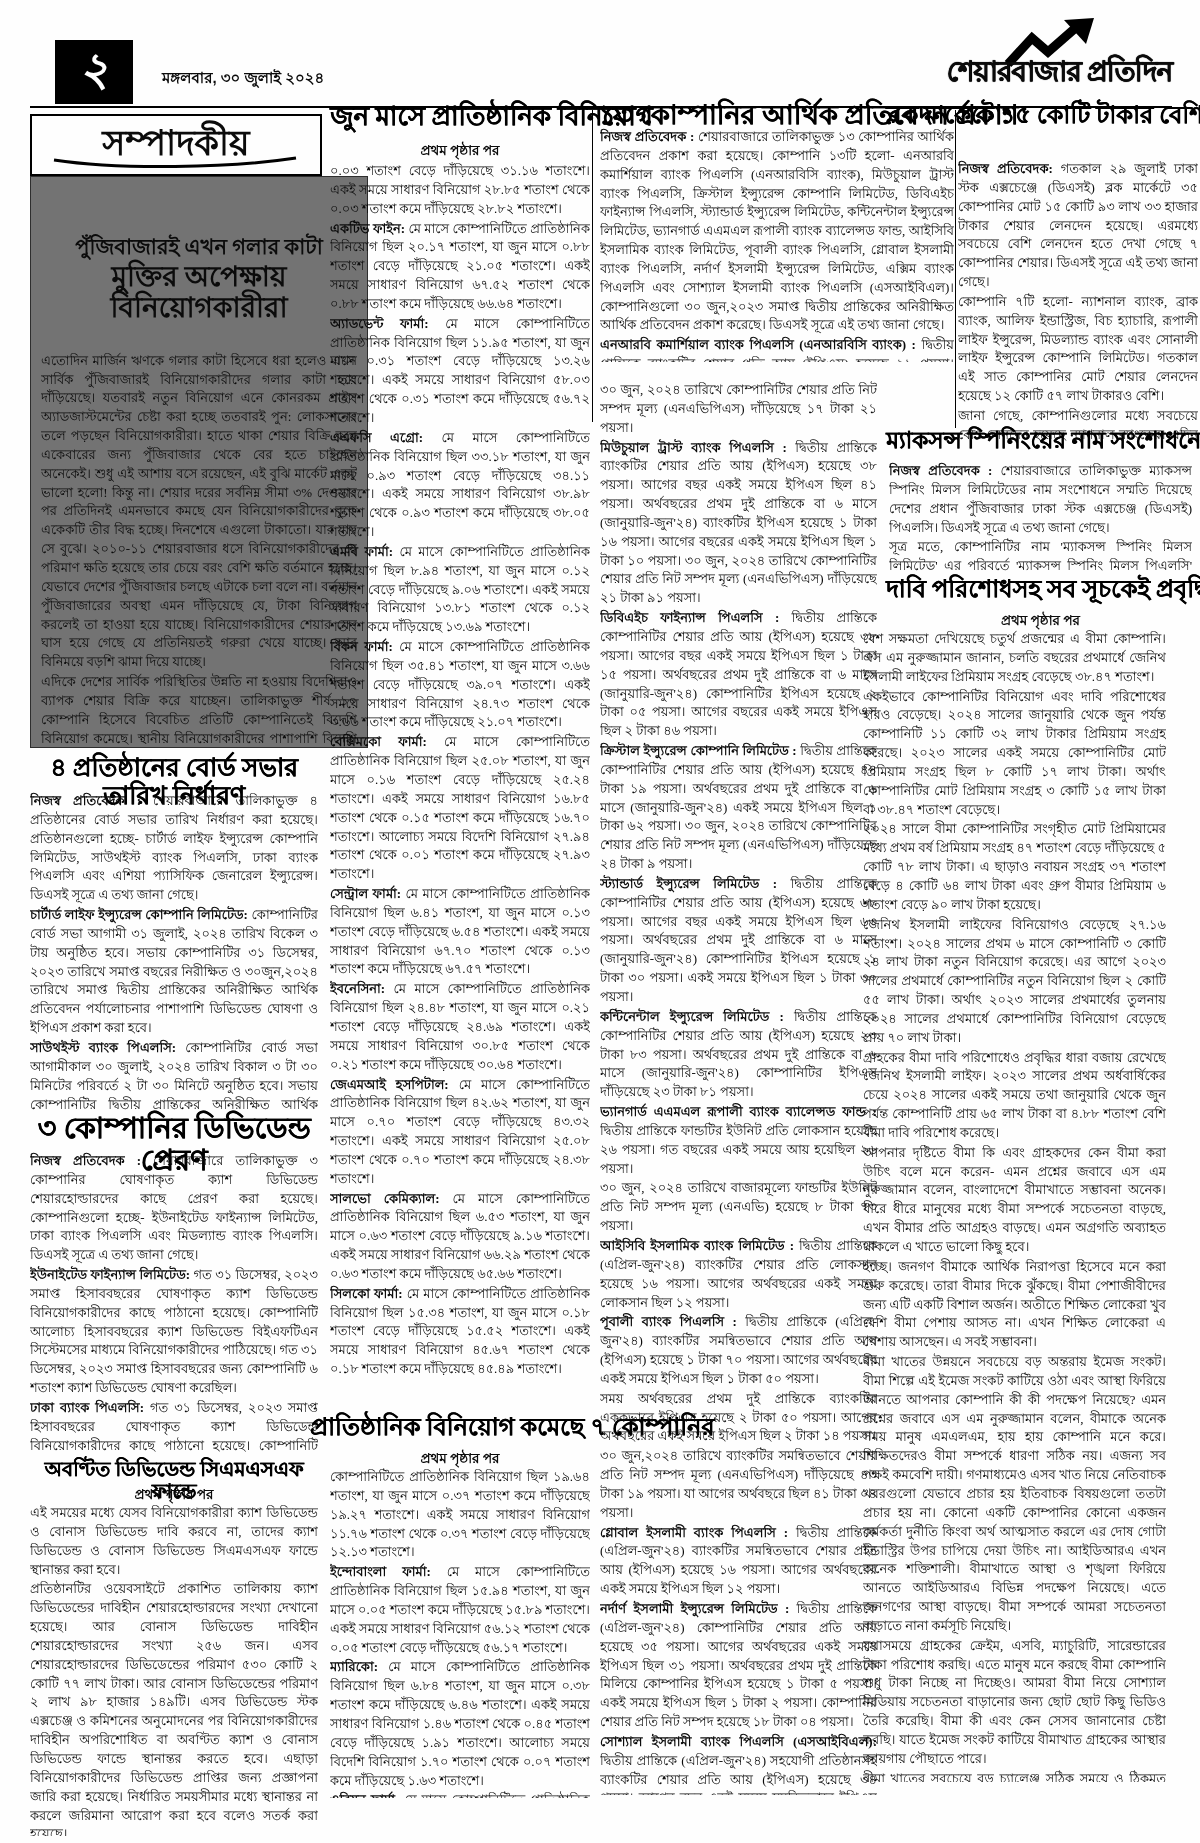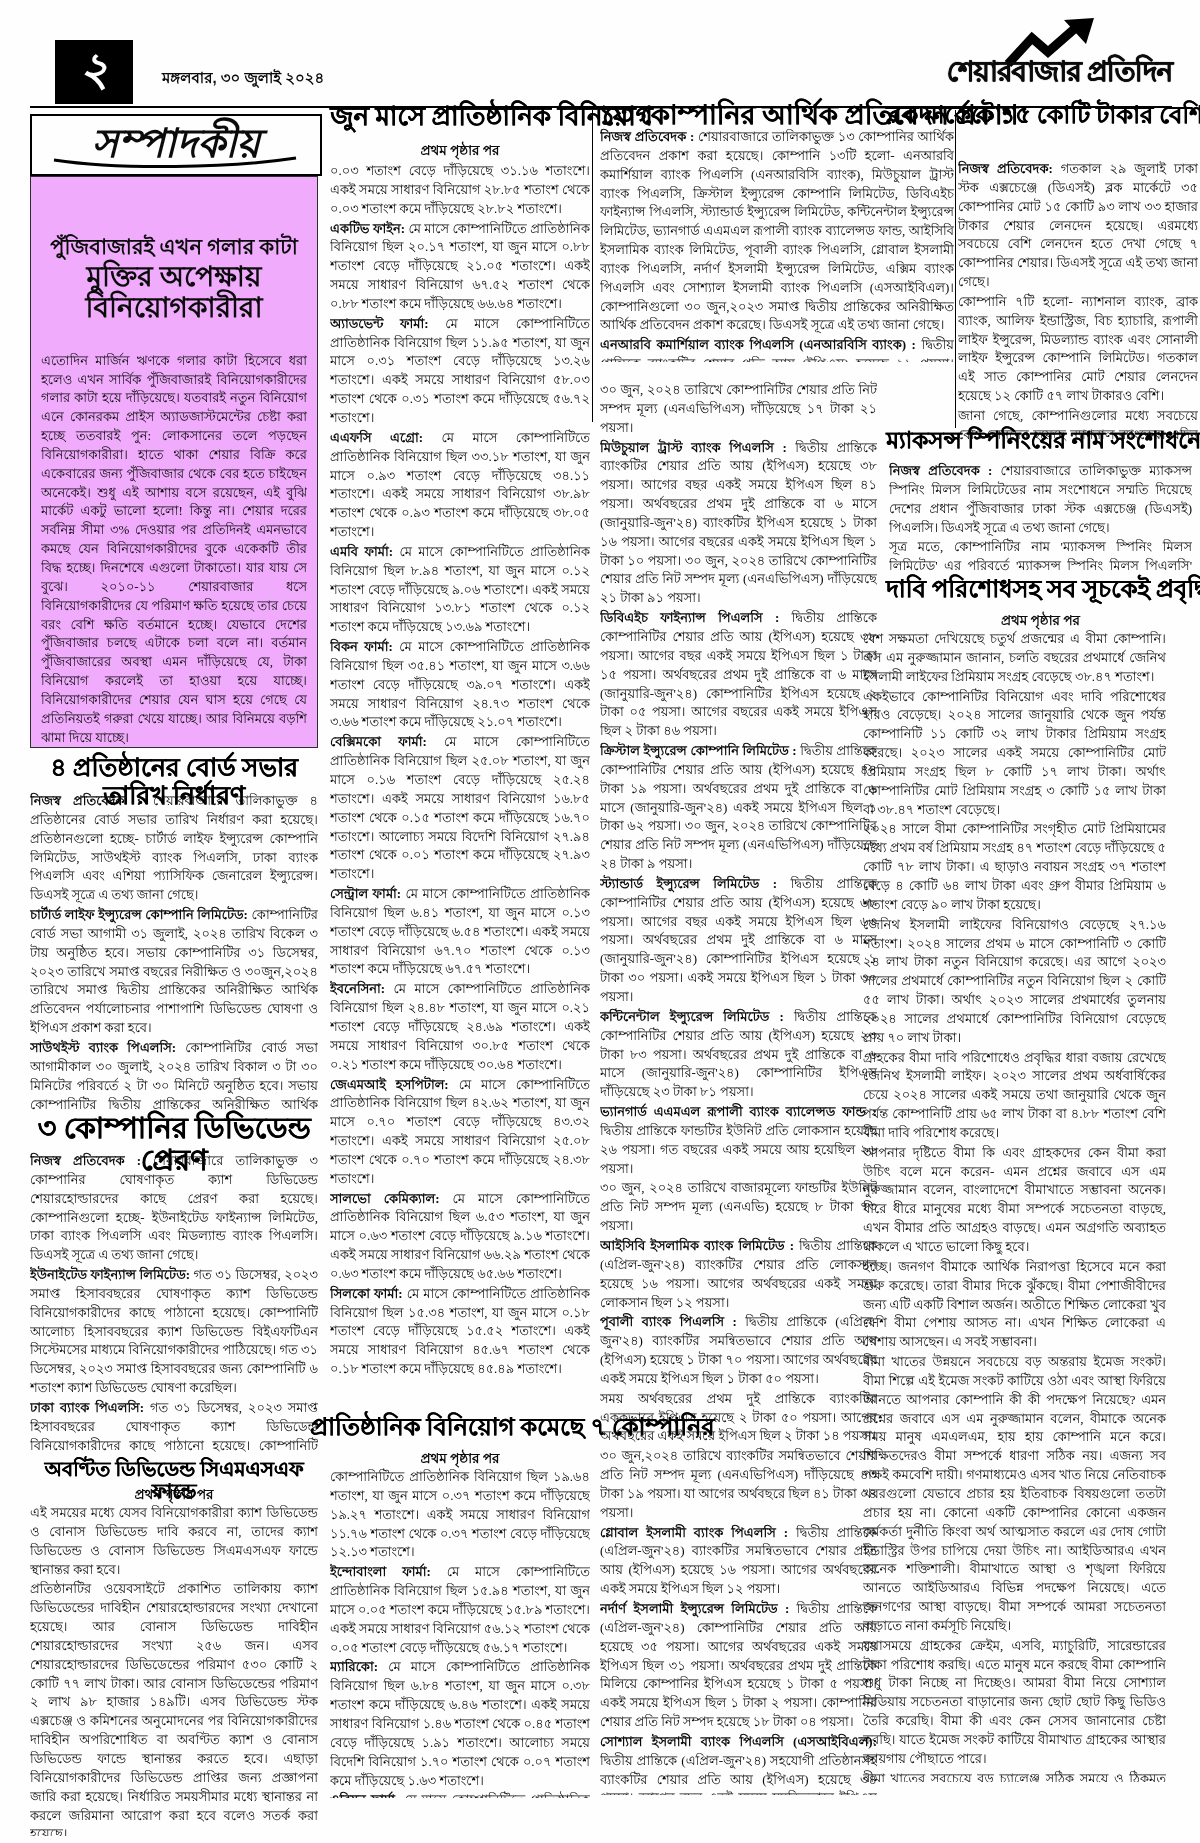--- a/index.html
+++ b/index.html
@@ -23,22 +23,22 @@
   .headline{font-weight:900;text-align:center;line-height:1.12;color:#000;
     text-shadow:0.4px 0 #000;}
   .nowrap{white-space:nowrap;}
   .continued{font-size:13.5px;font-weight:bold;text-align:center;}
   .body{font-size:13px;line-height:1.45;text-align:justify;overflow:hidden;}
   .body p{margin:0 0 1px 0;}
   .body b{font-weight:bold;}
   
   .masthead-box{left:30px;top:114px;width:288px;height:58px;border:2px solid #000;
     display:flex;align-items:center;justify-content:center;}
-  .masthead-word{font-size:40px;font-weight:900;font-style:italic;position:relative;z-index:2;}
-  .edit-box{left:30px;top:176px;width:288px;height:572px;background:#f0abfc;border:1px solid #2e2e2e;
+  .masthead-word{font-size:35px;font-weight:900;position:relative;z-index:2;}
+  .edit-box{left:30px;top:176px;width:338px;height:572px;background:#737373;border:1px solid #2e2e2e;
     box-sizing:border-box;padding:58px 10px 8px 10px;overflow:hidden;}
   .edit-h1{font-size:21px;font-weight:900;text-align:center;line-height:1.15;}
   .edit-h2{font-size:28px;font-weight:900;text-align:center;line-height:1.1;margin:3px 0 8px 0;}
   .edit-box .body{font-size:13px;margin-top:28px;}
 </style>
 </head>
 <body>
 
 <div class="abs pagenum">
   <span>২</span>

